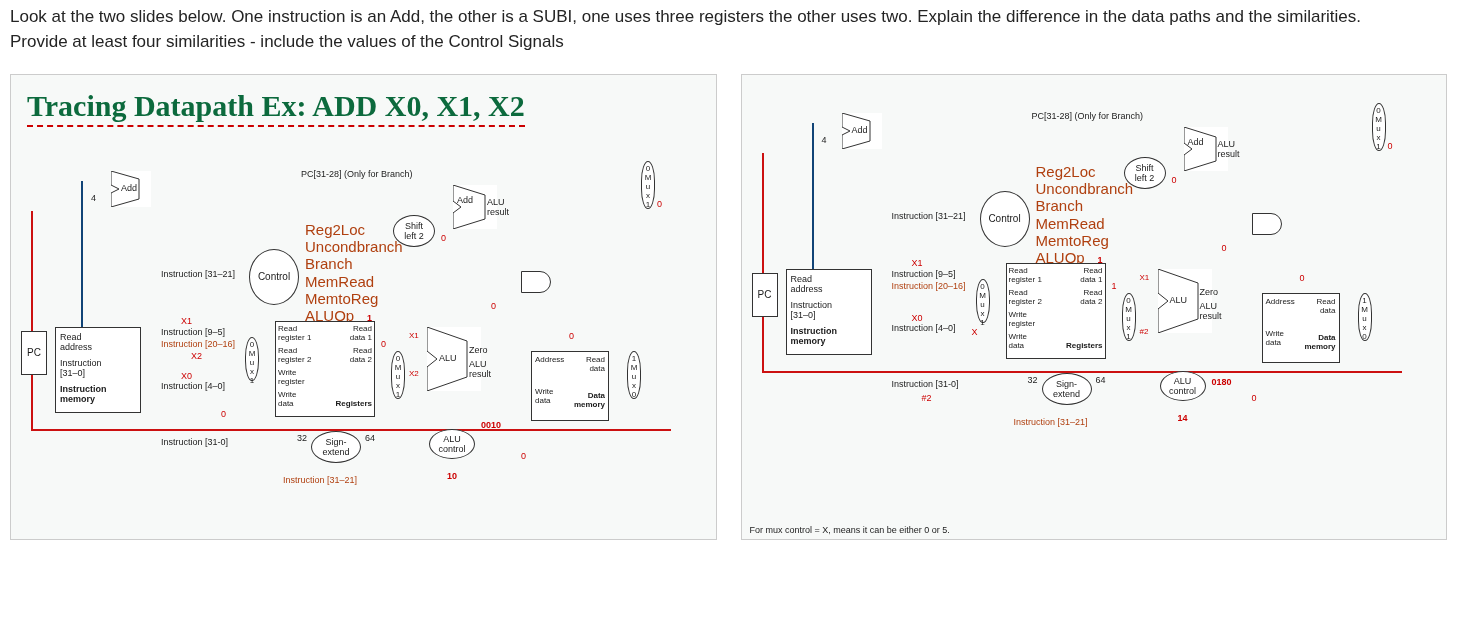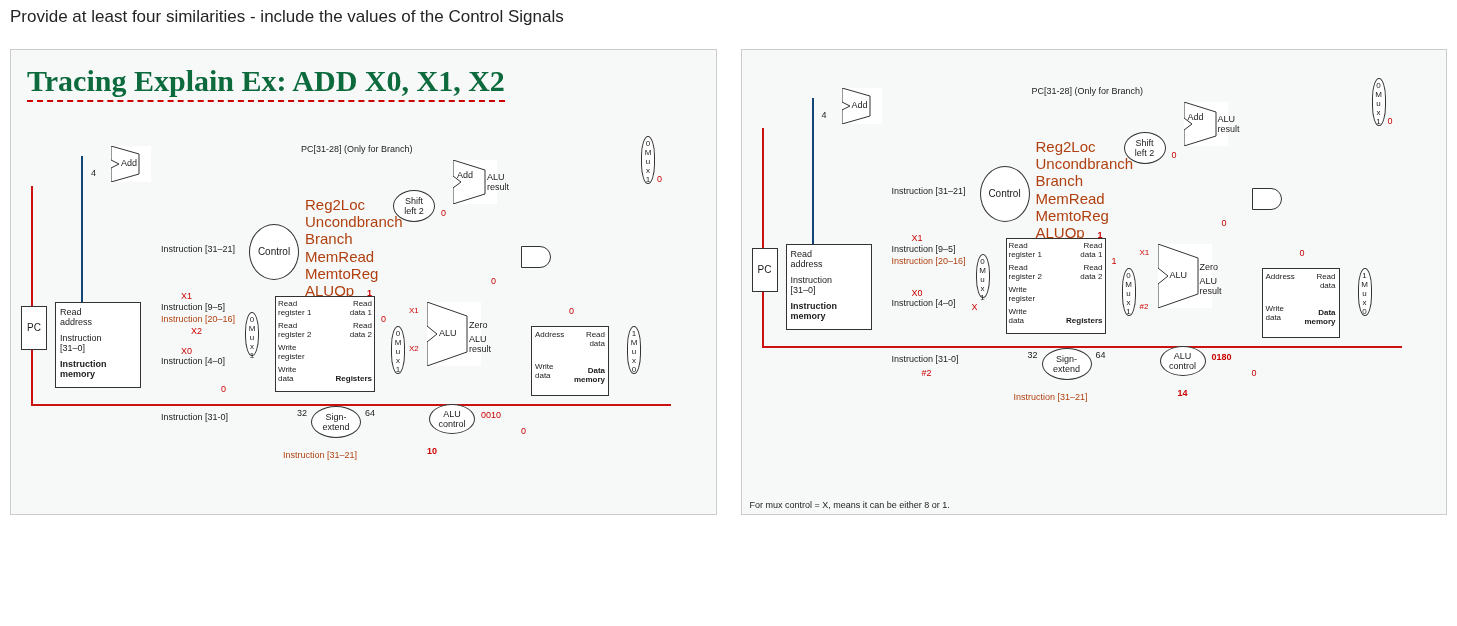--- a/index.html
+++ b/index.html
@@ -18,27 +18,28 @@
   .mux{position:absolute;width:14px;border:1px solid #333;border-radius:7px/20px;background:#fff;font-size:8px;text-align:center;display:flex;flex-direction:column;justify-content:space-between;padding:2px 0;box-sizing:border-box}
   .oval{border-radius:50%}
   .foot{position:absolute;left:8px;bottom:4px;font-size:9px;color:#222}
   .bar{position:absolute;background:#c11}
   .barb{position:absolute;background:#147}
 </style>
 </head>
 <body>
 
 <div class="prompt">
+  <p>Look at the two slides below. One instruction is an Add, the other is a SUBI, one uses three registers the other uses two. Explain the difference in the data paths and the similarities.</p>
   <p>Provide at least four similarities - include the values of the Control Signals</p>
 </div>
 
 <div class="slides">
 
   <div class="slide">
-    <div class="slide-title">Tracing Explain Ex: ADD X0, X1, X2</div>
+    <div class="slide-title">Tracing Datapath Ex: ADD X0, X1, X2</div>
 
     <div class="dp">
 
       <div class="bar" style="left:10px;top:70px;width:2px;height:220px"></div>
       <div class="bar" style="left:10px;top:288px;width:640px;height:2px"></div>
       <div class="barb" style="left:60px;top:40px;width:2px;height:160px"></div>
 
       <div class="blk" style="left:0;top:190px;width:26px;height:44px">
           <span>PC</span>
         </div>
@@ -155,22 +156,22 @@
         <span class="lbl" style="left:12px;top:26px">ALU</span>
         <span class="lbl" style="left:42px;top:18px">Zero</span>
         <span class="lbl" style="left:42px;top:32px">ALU</span>
         <span class="lbl" style="left:42px;top:42px">result</span>
       </div>
 
       <div class="blk oval" style="left:408px;top:288px;width:46px;height:30px;flex-direction:column;font-size:9px">
         <span>ALU</span>
           <span>control</span>
       </div>
-      <span class="lbl red" style="left:460px;top:294px;font-weight:normal">0010</span>
-      <span class="lbl red" style="left:406px;top:330px;font-weight:bold">10</span>
+      <span class="lbl red" style="left:460px;top:279px;font-weight:bold">0010</span>
+      <span class="lbl red" style="left:426px;top:330px;font-weight:bold">10</span>
 
       <span class="lbl red" style="left:470px;top:160px">0</span>
       <span class="lbl red" style="left:548px;top:190px">0</span>
       <span class="lbl red" style="left:500px;top:310px">0</span>
       <span class="lbl red" style="left:636px;top:58px">0</span>
 
       <div class="blk" style="left:510px;top:210px;width:78px;height:70px;flex-direction:column;align-items:stretch;justify-content:flex-start;padding:3px;font-size:8px;text-align:left">
         <div style="display:flex;justify-content:space-between">
             <span>Address</span>
             <span style="text-align:right"><span>Read</span><br><span>data</span></span>
@@ -358,16 +359,16 @@
         <span>0</span>
         <span>M</span>
         <span>u</span>
         <span>x</span>
         <span>1</span>
       </div>
 
       <div class="blk" style="left:500px;top:130px;width:30px;height:22px;border-radius:0 11px 11px 0"></div>
     </div>
 
-    <div class="foot">For mux control = X, means it can be either 8 or 1.</div>
+    <div class="foot">For mux control = X, means it can be either 0 or 5.</div>
   </div>
 
 </div>
 
 </body></html>

